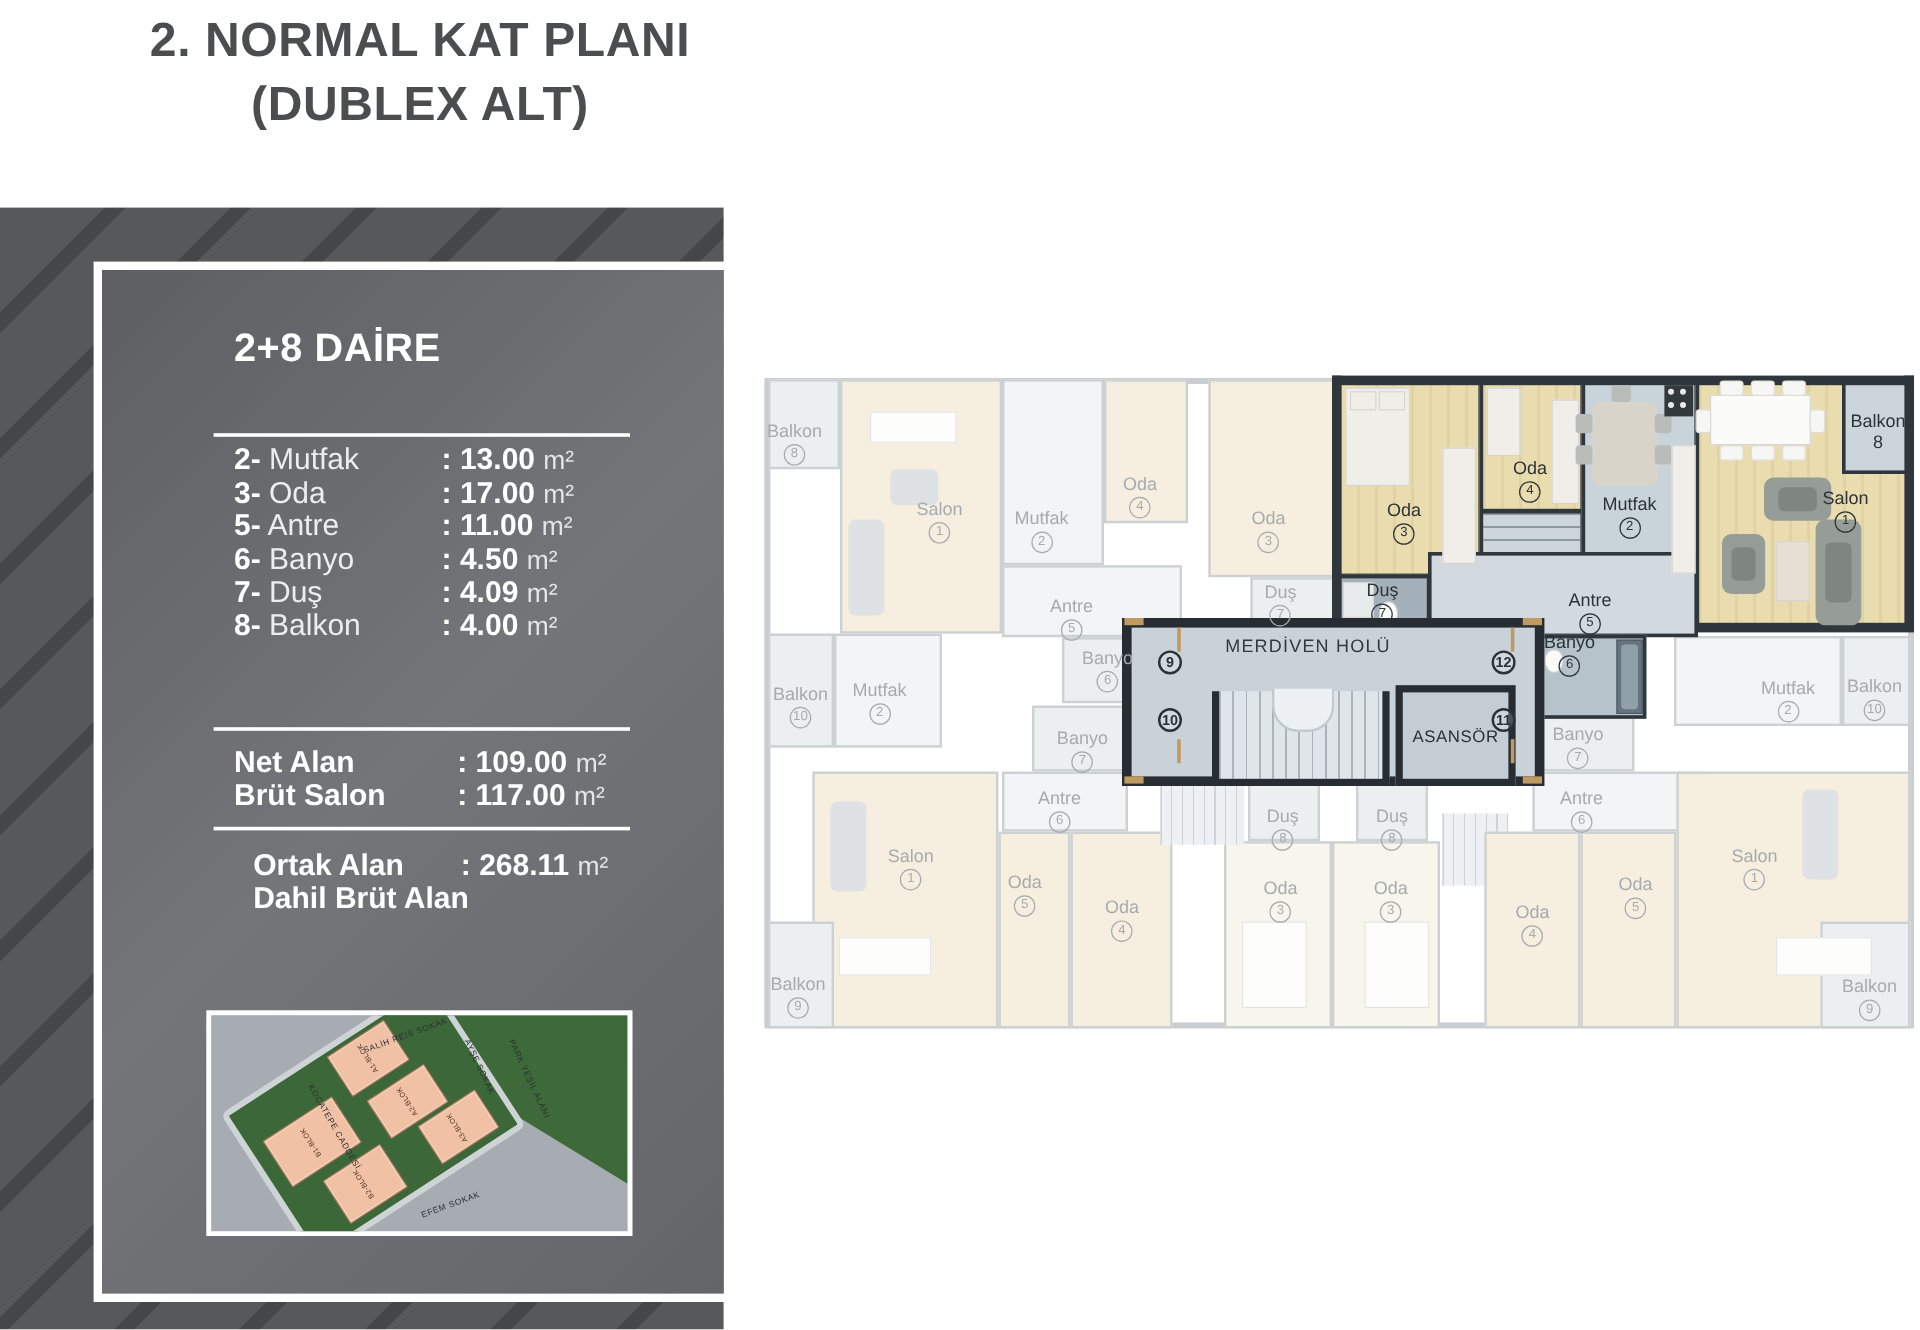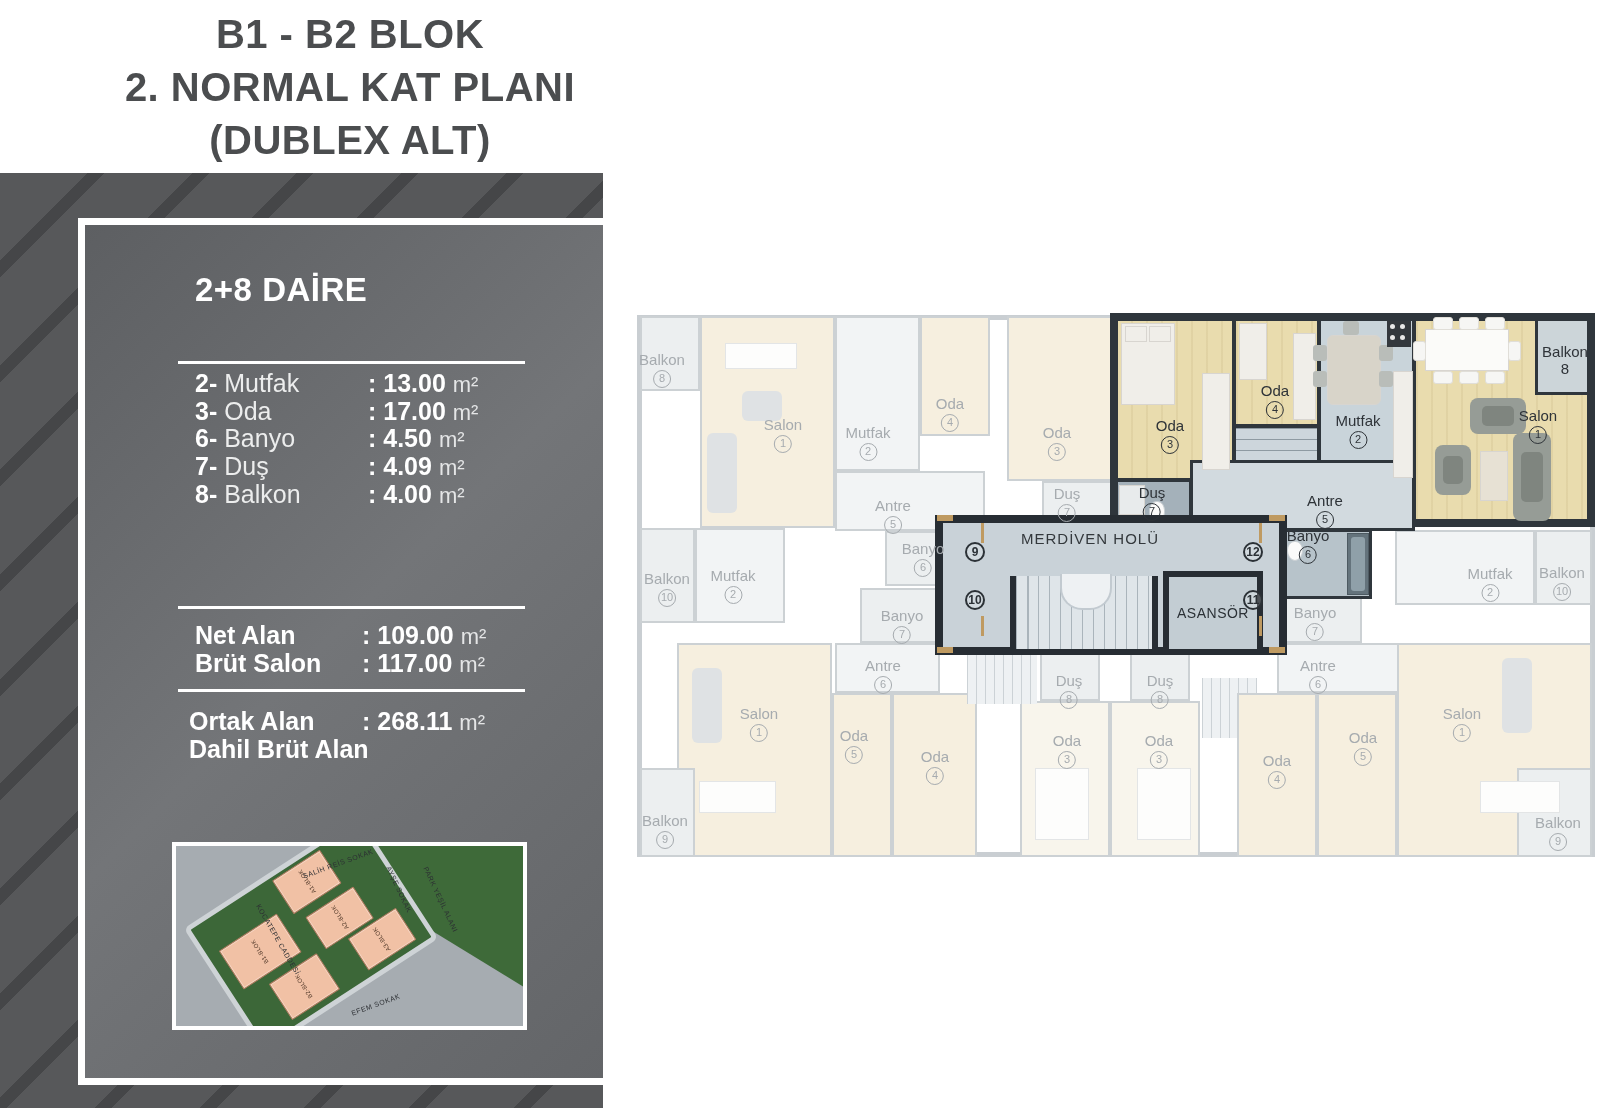--- a/index.html
+++ b/index.html
@@ -33,23 +33,23 @@
   .pline{position:absolute;left:178px;width:347px;height:3px;background:#fff;}
   .pline.l1{top:361px;}.pline.l2{top:606px;}.pline.l3{top:689px;}
   #room-list{position:absolute;left:195px;top:369px;width:340px;}
   .prow{position:relative;height:27.7px;font-size:25px;color:#fff;white-space:nowrap;}
   .prow .no{font-weight:700;}
   .prow .nm{font-weight:400;color:#eceded;}
   .prow .val{position:absolute;left:173px;font-weight:700;}
   .prow .unit{font-weight:400;color:#e4e5e6;font-size:22px;}
   #area-list{position:absolute;left:195px;top:621px;width:340px;}
   .arow{position:relative;height:28px;font-size:25px;color:#fff;font-weight:700;white-space:nowrap;}
-  .arow .val{position:absolute;left:167px;}
+  .arow .val{position:absolute;left:186px;}
   .arow .unit{font-weight:400;color:#e4e5e6;font-size:22px;}
-  .common-block{position:absolute;left:189px;top:707px;font-size:25px;color:#fff;font-weight:700;line-height:28px;white-space:nowrap;}
+  .common-block{position:absolute;left:211px;top:707px;font-size:25px;color:#fff;font-weight:700;line-height:28px;white-space:nowrap;}
   .common-block .val{position:absolute;left:173px;top:0;}
   .common-block .unit{font-weight:400;color:#e4e5e6;font-size:22px;}
   
   .map{
     position:absolute;left:172px;top:842px;width:355px;height:188px;
     border:4px solid #fff;box-sizing:border-box;background:#a6acb1;overflow:hidden;
   }
   .map .park{
     position:absolute;right:0;top:0;width:100%;height:100%;background:#3e6a39;
     clip-path:polygon(57% 0,100% 0,100% 78%,72% 45%);
@@ -122,35 +122,35 @@
   .plan-label.hl{color:#2e3338;}
   .plan-label.fd{color:#a6abaf;}
   .toilet{position:absolute;background:#fbfbfa;border:1px solid #c9cfd3;border-radius:45% 45% 50% 50%;}
   .tub{position:absolute;background:#64737c;border:1px solid #4d5a62;}
   .tub i{position:absolute;left:3px;top:3px;right:3px;bottom:3px;background:#8fa0a9;display:block;border-radius:3px;}
 </style>
 </head>
 <body>
 
 <div class="title-block">
-  <div>B1 - B2 BLOK</div>
   <div>2. NORMAL KAT PLANI</div>
   <div>(DUBLEX ALT)</div>
 </div>
 
 <div class="stripe-block"></div>
 <div class="panel-fill"></div>
 
 <div class="panel-heading">
   <div>2+8 DAİRE</div>
 </div>
 <div class="pline l1"></div>
 <div id="room-list">
     <div class="prow"><span class="no">2-</span> <span class="nm">Mutfak</span><span class="val"><span class="v">: 13.00</span> <span class="unit">m²</span></span></div>
     <div class="prow"><span class="no">3-</span> <span class="nm">Oda</span><span class="val"><span class="v">: 17.00</span> <span class="unit">m²</span></span></div>
+    <div class="prow"><span class="no">5-</span> <span class="nm">Antre</span><span class="val"><span class="v">: 11.00</span> <span class="unit">m²</span></span></div>
     <div class="prow"><span class="no">6-</span> <span class="nm">Banyo</span><span class="val"><span class="v">: 4.50</span> <span class="unit">m²</span></span></div>
     <div class="prow"><span class="no">7-</span> <span class="nm">Duş</span><span class="val"><span class="v">: 4.09</span> <span class="unit">m²</span></span></div>
     <div class="prow"><span class="no">8-</span> <span class="nm">Balkon</span><span class="val"><span class="v">: 4.00</span> <span class="unit">m²</span></span></div>
   </div>
 <div class="pline l2"></div>
 <div id="area-list">
     <div class="arow"><span class="lb">Net Alan</span><span class="val"><span class="v">: 109.00</span> <span class="unit">m²</span></span></div>
     <div class="arow"><span class="lb">Brüt Salon</span><span class="val"><span class="v">: 117.00</span> <span class="unit">m²</span></span></div>
   </div>
 <div class="pline l3"></div>

